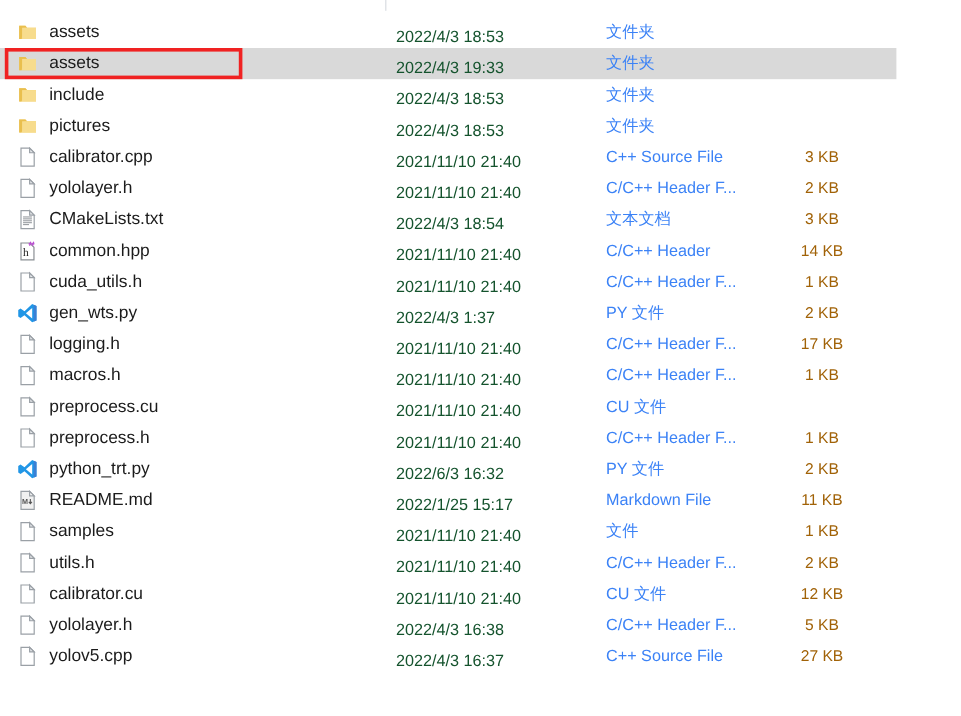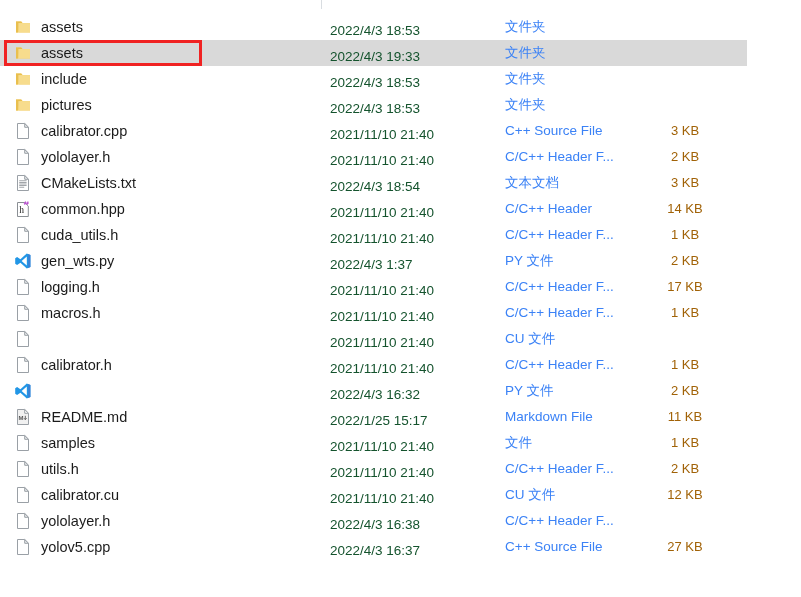--- a/index.html
+++ b/index.html
@@ -259,49 +259,51 @@
         <div class="cell c-size">1 KB</div>
       </div>
       <div class="row">
         <div class="cell c-name">
           <span class="icon">
             <svg width="18" height="18" viewBox="0 0 18 18">
               <path d="M3.5 1.5h7.2l3.8 3.8v11.2H3.5z" fill="#ffffff" stroke="#9aa0a6" stroke-width="1"></path>
               <path d="M10.7 1.5v3.8h3.8z" fill="#e8eaed" stroke="#9aa0a6" stroke-width="1"></path>
             </svg>
           </span>
+          <span class="name-text">preprocess.cu</span>
         </div>
         <div class="cell c-date">2021/11/10 21:40</div>
         <div class="cell c-type">CU 文件</div>
       </div>
       <div class="row">
         <div class="cell c-name">
           <span class="icon">
             <svg width="18" height="18" viewBox="0 0 18 18">
               <path d="M3.5 1.5h7.2l3.8 3.8v11.2H3.5z" fill="#ffffff" stroke="#9aa0a6" stroke-width="1"></path>
               <path d="M10.7 1.5v3.8h3.8z" fill="#e8eaed" stroke="#9aa0a6" stroke-width="1"></path>
             </svg>
           </span>
-          <span class="name-text">calibrator.h</span>
+          <span class="name-text">preprocess.h</span>
         </div>
         <div class="cell c-date">2021/11/10 21:40</div>
         <div class="cell c-type">C/C++ Header F...</div>
         <div class="cell c-size">1 KB</div>
       </div>
       <div class="row">
         <div class="cell c-name">
           <span class="icon">
             <svg width="18" height="18" viewBox="0 0 18 18">
               <path d="M12.8 1.4 16.4 3v12l-3.6 1.6-6.4-5.9L3.1 13 1.2 11.7V6.3L3.1 5l3.3 2.3z" fill="#2196e6"></path>
               <path d="M12.8 4.6v8.8L7.6 9z" fill="#ffffff"></path>
               <path d="M16.4 3v12l-2.2 1V2z" fill="#3c7fd4"></path>
             </svg>
           </span>
-        </div>
-        <div class="cell c-date">2022/4/3 16:32</div>
+          <span class="name-text">python_trt.py</span>
+        </div>
+        <div class="cell c-date">2022/6/3 16:32</div>
         <div class="cell c-type">PY 文件</div>
         <div class="cell c-size">2 KB</div>
       </div>
       <div class="row">
         <div class="cell c-name">
           <span class="icon">
             <svg width="18" height="18" viewBox="0 0 18 18">
               <path d="M3.5 1.5h7.2l3.8 3.8v11.2H3.5z" fill="#f1f1f1" stroke="#9aa0a6" stroke-width="1"></path>
               <path d="M10.7 1.5v3.8h3.8z" fill="#ffffff" stroke="#9aa0a6" stroke-width="1"></path>
               <text x="4.4" y="12.4" font-family="Liberation Sans, sans-serif" font-size="6" font-weight="bold" fill="#555">M</text>
@@ -361,20 +363,21 @@
           <span class="icon">
             <svg width="18" height="18" viewBox="0 0 18 18">
               <path d="M3.5 1.5h7.2l3.8 3.8v11.2H3.5z" fill="#ffffff" stroke="#9aa0a6" stroke-width="1"></path>
               <path d="M10.7 1.5v3.8h3.8z" fill="#e8eaed" stroke="#9aa0a6" stroke-width="1"></path>
             </svg>
           </span>
           <span class="name-text">yololayer.h</span>
         </div>
         <div class="cell c-date">2022/4/3 16:38</div>
         <div class="cell c-type">C/C++ Header F...</div>
+        <div class="cell c-size">5 KB</div>
       </div>
       <div class="row">
         <div class="cell c-name">
           <span class="icon">
             <svg width="18" height="18" viewBox="0 0 18 18">
               <path d="M3.5 1.5h7.2l3.8 3.8v11.2H3.5z" fill="#ffffff" stroke="#9aa0a6" stroke-width="1"></path>
               <path d="M10.7 1.5v3.8h3.8z" fill="#e8eaed" stroke="#9aa0a6" stroke-width="1"></path>
             </svg>
           </span>
           <span class="name-text">yolov5.cpp</span>

